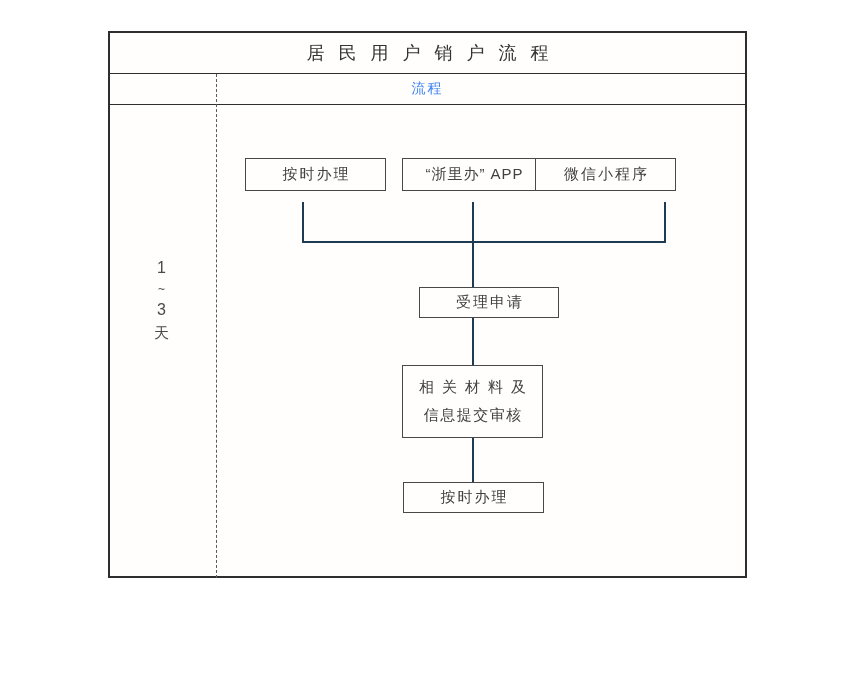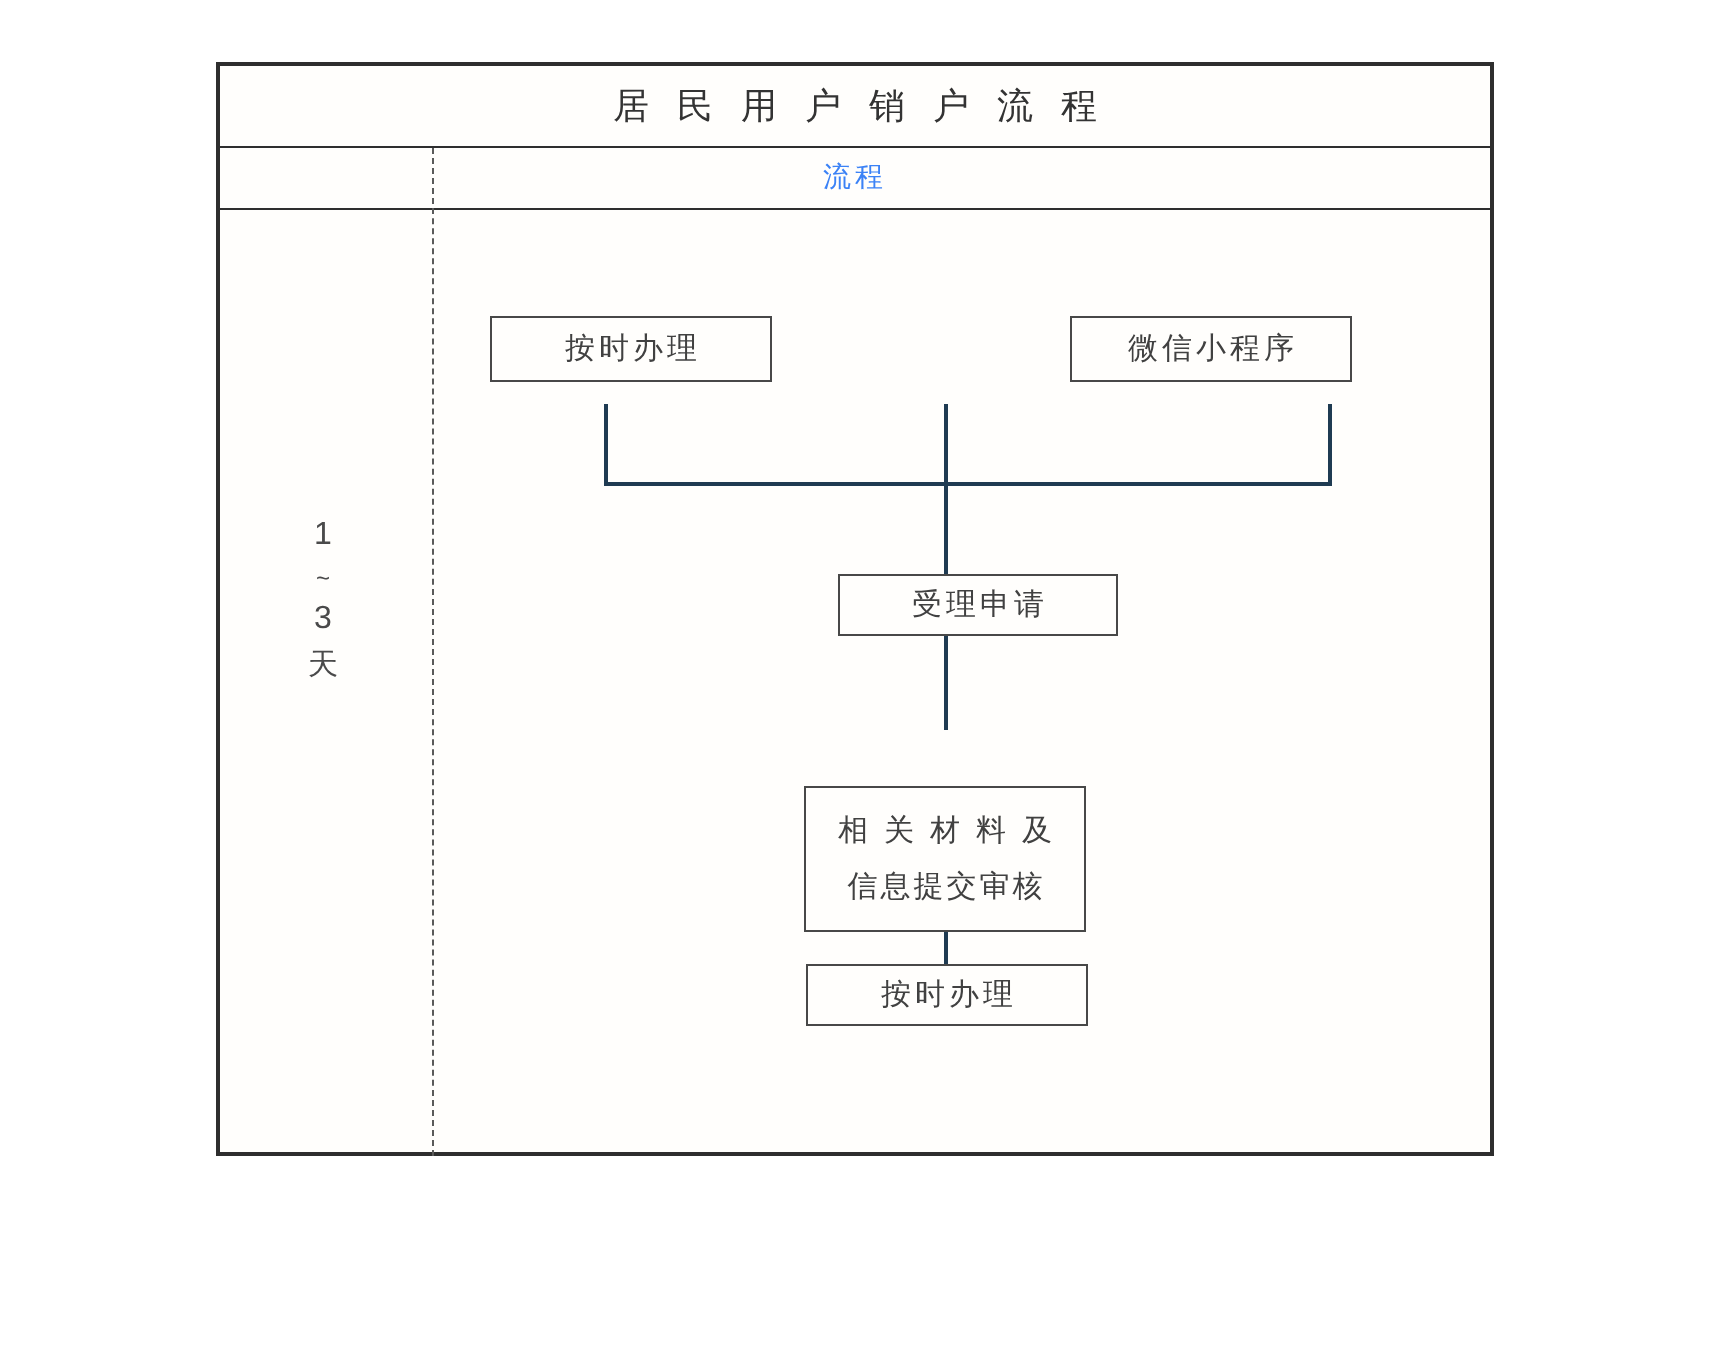--- a/index.html
+++ b/index.html
@@ -65,21 +65,21 @@
     display: flex; align-items: center; justify-content: center;
     font-size: 15px; color: #414141; letter-spacing: 2px;
     text-indent: 2px; white-space: nowrap;
   }
   .box-channel-1 { left: 245px; top: 158px; width: 141px; height: 33px; }
   .box-channel-2 { left: 402px; top: 158px; width: 143px; height: 33px; letter-spacing: 1px; }
   .box-channel-3 { left: 535px; top: 158px; width: 141px; height: 33px; }
   .box-accept    { left: 403px; top: 287px; width: 140px; height: 31px; margin-left: 16px; }
   .box-review    {
     left: 402px; top: 365px; width: 141px; height: 73px;
-    flex-direction: column; justify-content: center; gap: 9px; margin-top: 28px;
+    flex-direction: column; justify-content: center; gap: 9px;
   }
   .box-review .line1 { letter-spacing: 8px; text-indent: 8px; }
   .box-review .line2 { letter-spacing: 1.5px; text-indent: 1.5px; }
   .box-handle    { left: 403px; top: 482px; width: 141px; height: 31px; }
 
   
   .connector { position: absolute; background: #1f3b52; }
   .stub-1       { left: 302px; top: 202px; width: 2px;  height: 41px; }
   .stub-center  { left: 472px; top: 202px; width: 2px;  height: 85px; }
   .stub-3       { left: 664px; top: 202px; width: 2px;  height: 41px; }
@@ -106,20 +106,21 @@
   </div>
 
   <div class="time-label">
     <span class="num">1</span>
     <span class="tilde">~</span>
     <span class="num">3</span>
     <span class="unit">天</span>
   </div>
 
   <div class="flow-box box-channel-1">按时办理</div>
+  <div class="flow-box box-channel-2">“浙里办” APP</div>
   <div class="flow-box box-channel-3">微信小程序</div>
 
   <div class="connector stub-1"></div>
   <div class="connector stub-center"></div>
   <div class="connector stub-3"></div>
   <div class="connector h-join"></div>
   <div class="connector stub-accept-review"></div>
   <div class="connector stub-review-handle"></div>
 
   <div class="flow-box box-accept">受理申请</div>

